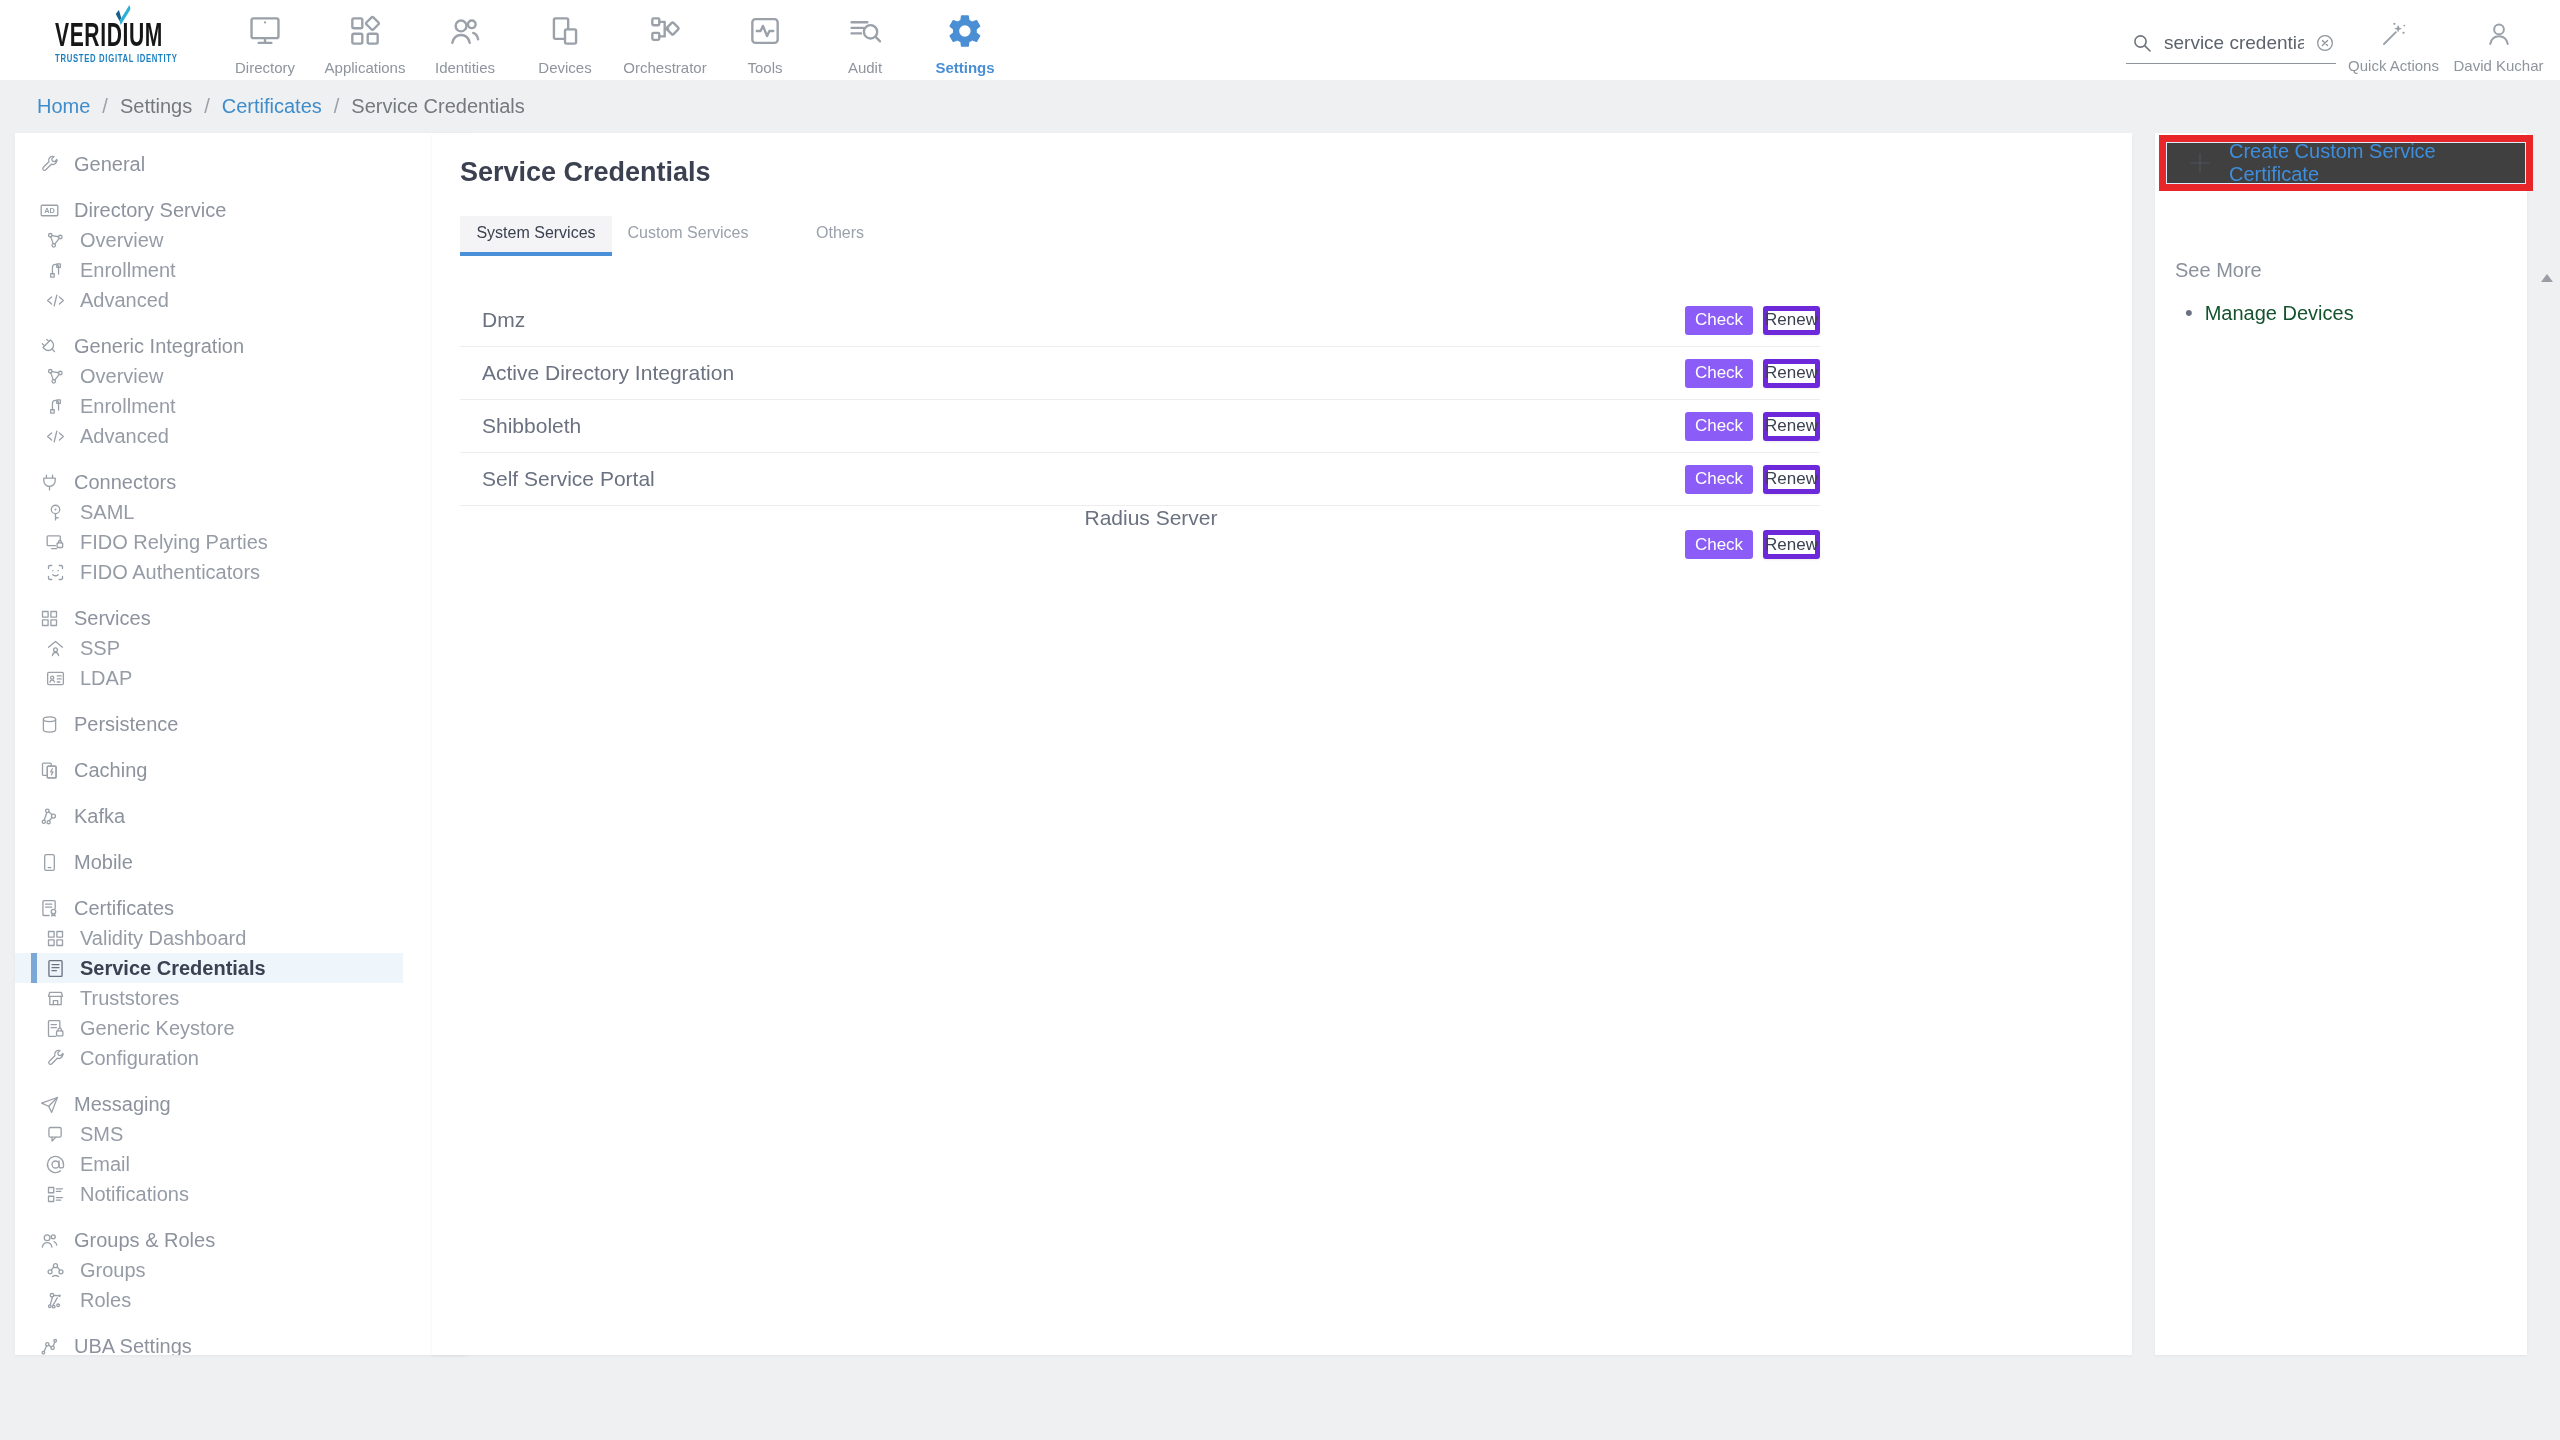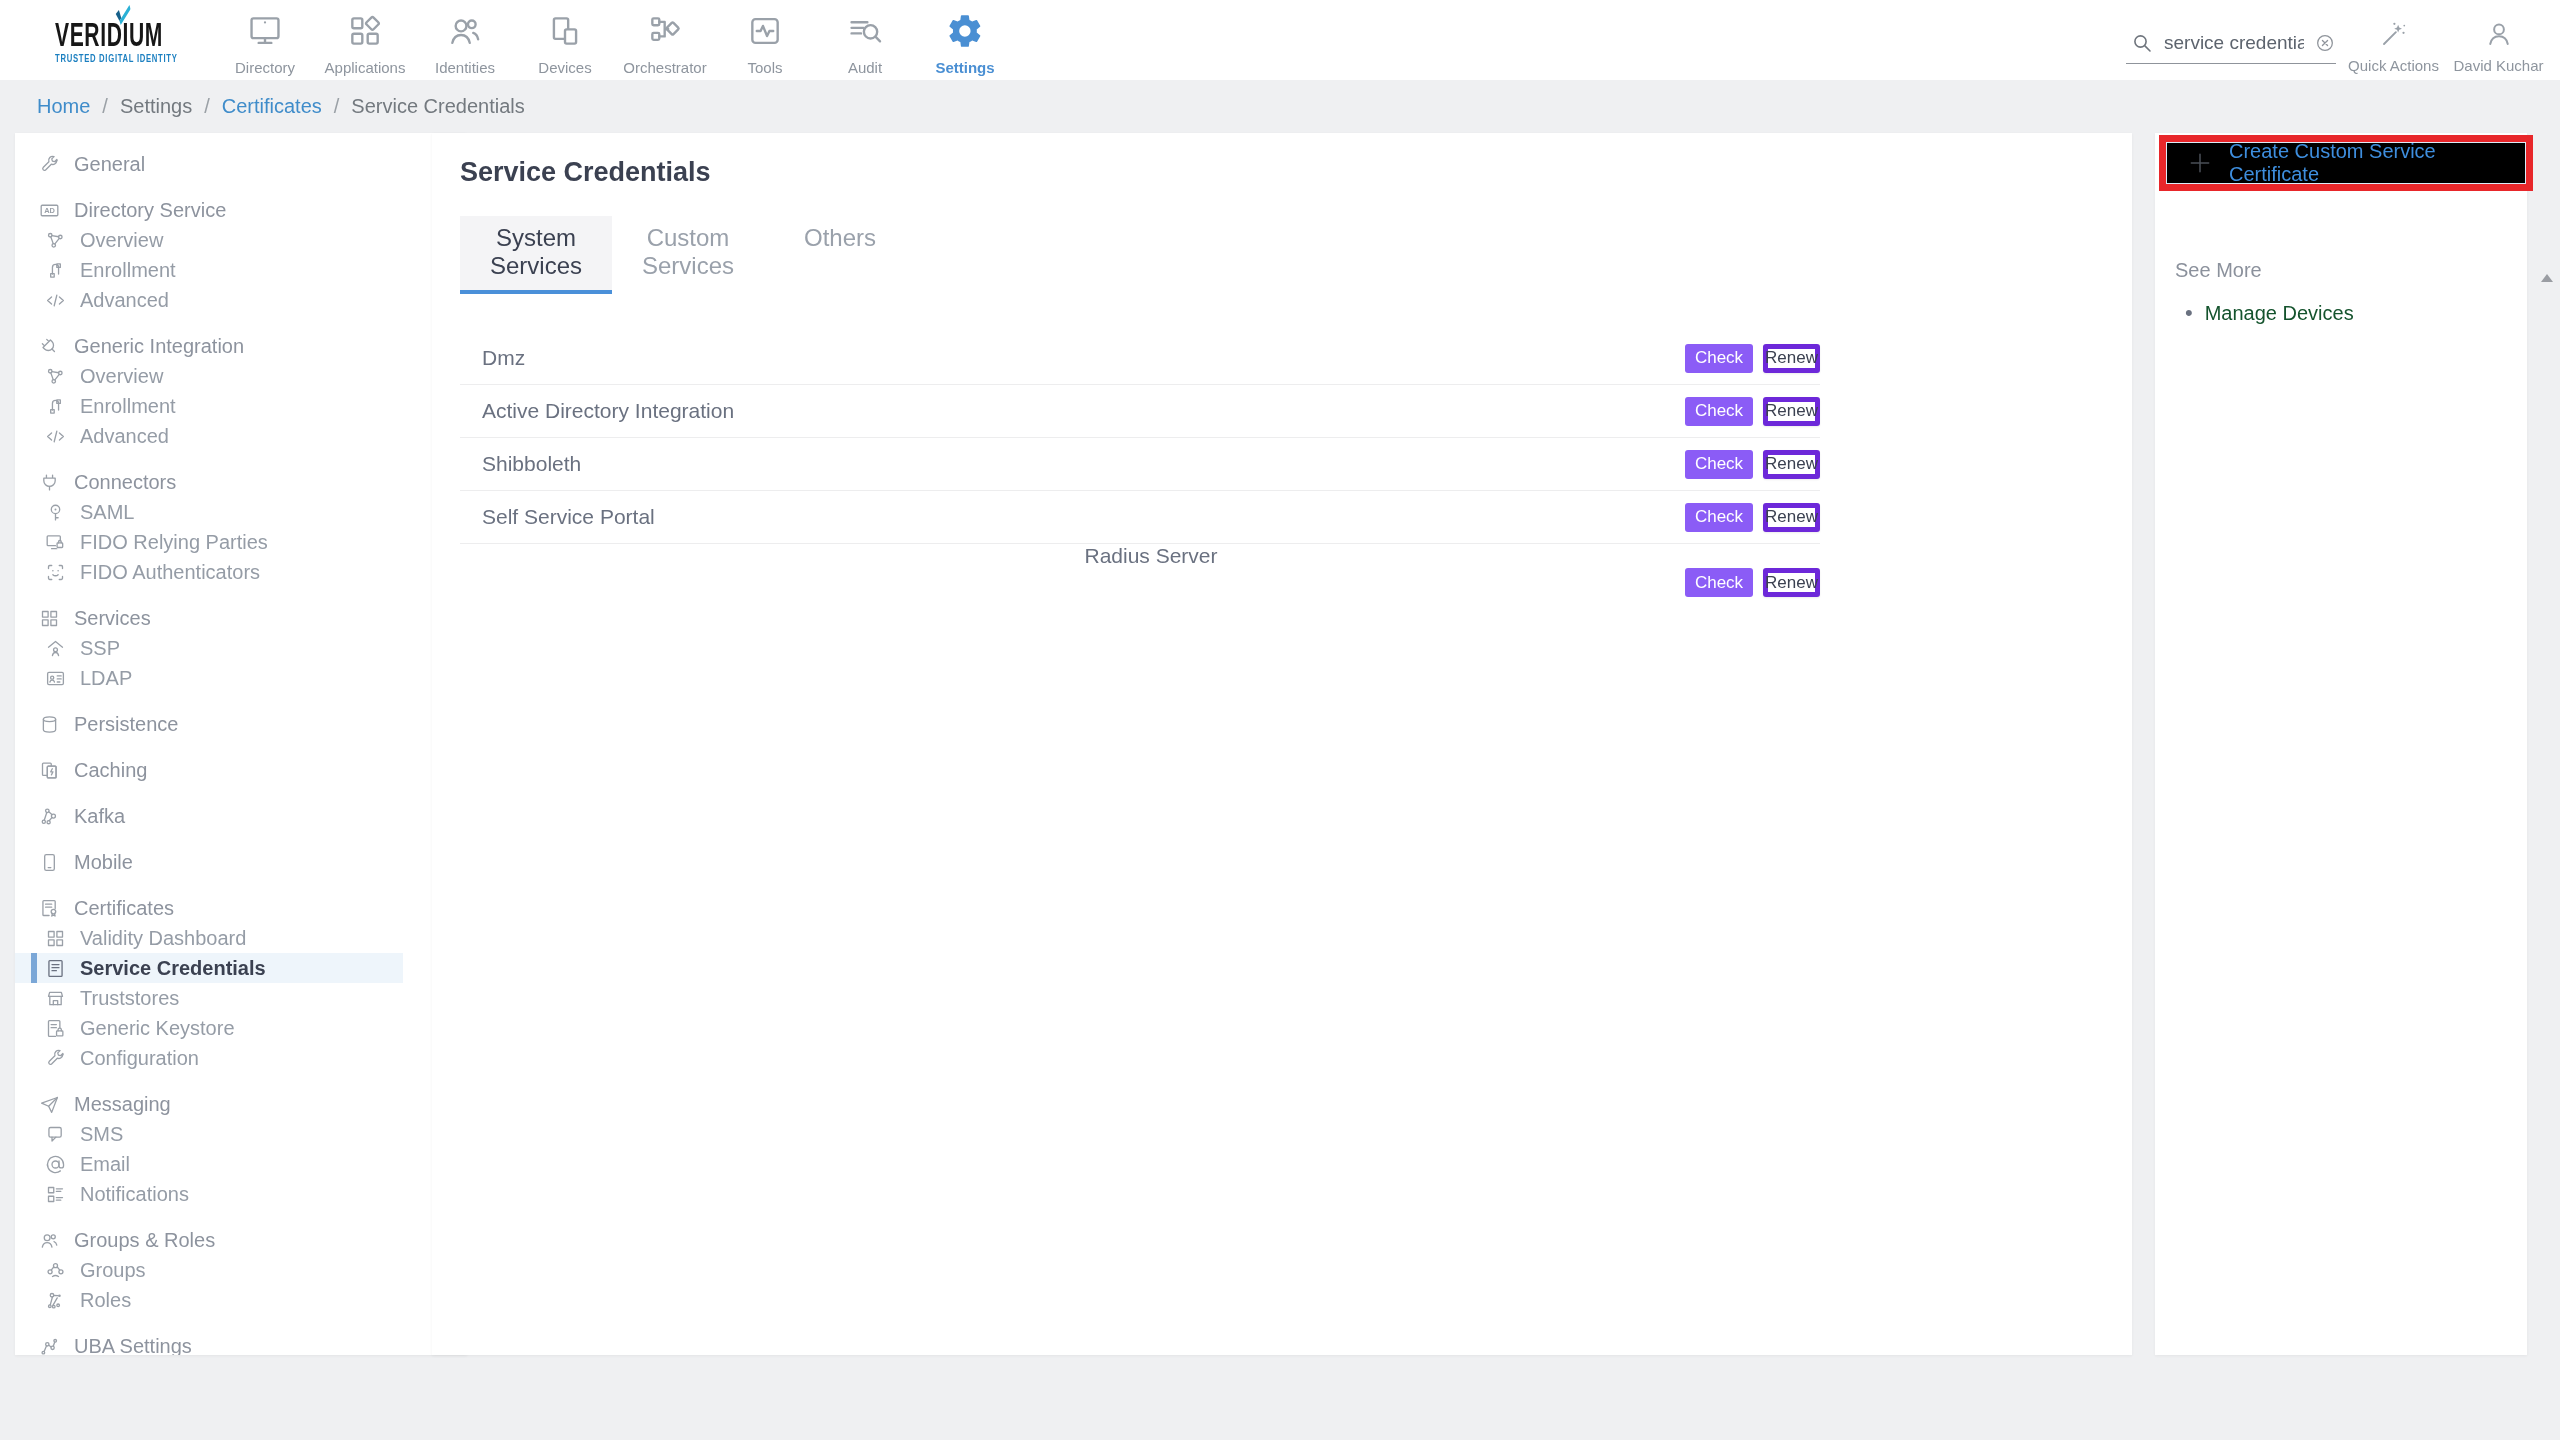--- a/index.html
+++ b/index.html
@@ -95,21 +95,21 @@
   .sb-arrow { position: absolute; left: 2px; width: 0; height: 0; border-left: 5px solid transparent; border-right: 5px solid transparent; }
   .sb-arrow.up { top: 5px; border-bottom: 7px solid #9a9da3; }
   .sb-arrow.down { bottom: 5px; border-top: 7px solid #9a9da3; }
   .sb-thumb { position: absolute; left: 0; right: 0; top: 16px; height: 812px; background: #c9cacd; }
 
   
   .main { left: 432px; width: 1700px; padding: 24px 28px; }
   .page-title { font-size: 27px; font-weight: bold; color: #3b4151; }
   .tabs { display: flex; margin-top: 28px; }
   .tab {
-    font-size: 24px; color: #9aa1ab; padding: 8px 0 10px 0; width: 152px; text-align: center;
+    font-size: 16px; color: #9aa1ab; padding: 8px 0 10px 0; width: 152px; text-align: center;
     cursor: pointer; border-bottom: 4px solid transparent;
   }
   .tab.active { background: #f4f4f6; color: #3b4151; border-bottom-color: #4a90d9; }
   .tab + .tab { margin-left: 0; }
 
   .rows { margin-top: 38px; width: 1360px; }
   .svc-row {
     height: 53px; display: flex; align-items: center; border-bottom: 1px solid #ededee;
   }
   .svc-row:last-child { border-bottom: none; flex-direction: column; }
@@ -121,21 +121,21 @@
   }
   .btn-check { background: #8b5cf6; color: #fff; width: 68px; border: none; }
   .btn-renew { background: #fff; color: #3b4151; width: 57px; border: 5px solid #6d28d9; box-shadow: 0 1px 2px rgba(0,0,0,0.08); }
 
   
   .panel { left: 2155px; width: 372px; padding: 0; }
   .annotation {
     border: 7px solid #e8262a; margin: 2px -6px 0 4px; position: relative;
   }
   .create-btn {
-    background: #000000; border: 1px solid #dcebf8; height: 42px;
+    background: #404040; border: 1px solid #dcebf8; height: 42px;
     display: flex; align-items: center; gap: 16px; padding-left: 20px; cursor: pointer;
   }
   .create-btn .plus { color: #4a4f57; }
   .create-btn .cbl { color: #3e8ede; font-size: 20px; }
   .see-more { margin: 68px 0 0 20px; font-size: 20px; color: #8b919c; }
   .panel-links { margin: 18px 0 0 30px; }
   .panel-link { display: flex; align-items: center; gap: 12px; font-size: 20px; }
   .panel-link .bullet { color: #6a7180; font-size: 22px; }
   .panel-link .plink { color: #14532d; cursor: pointer; }
 

